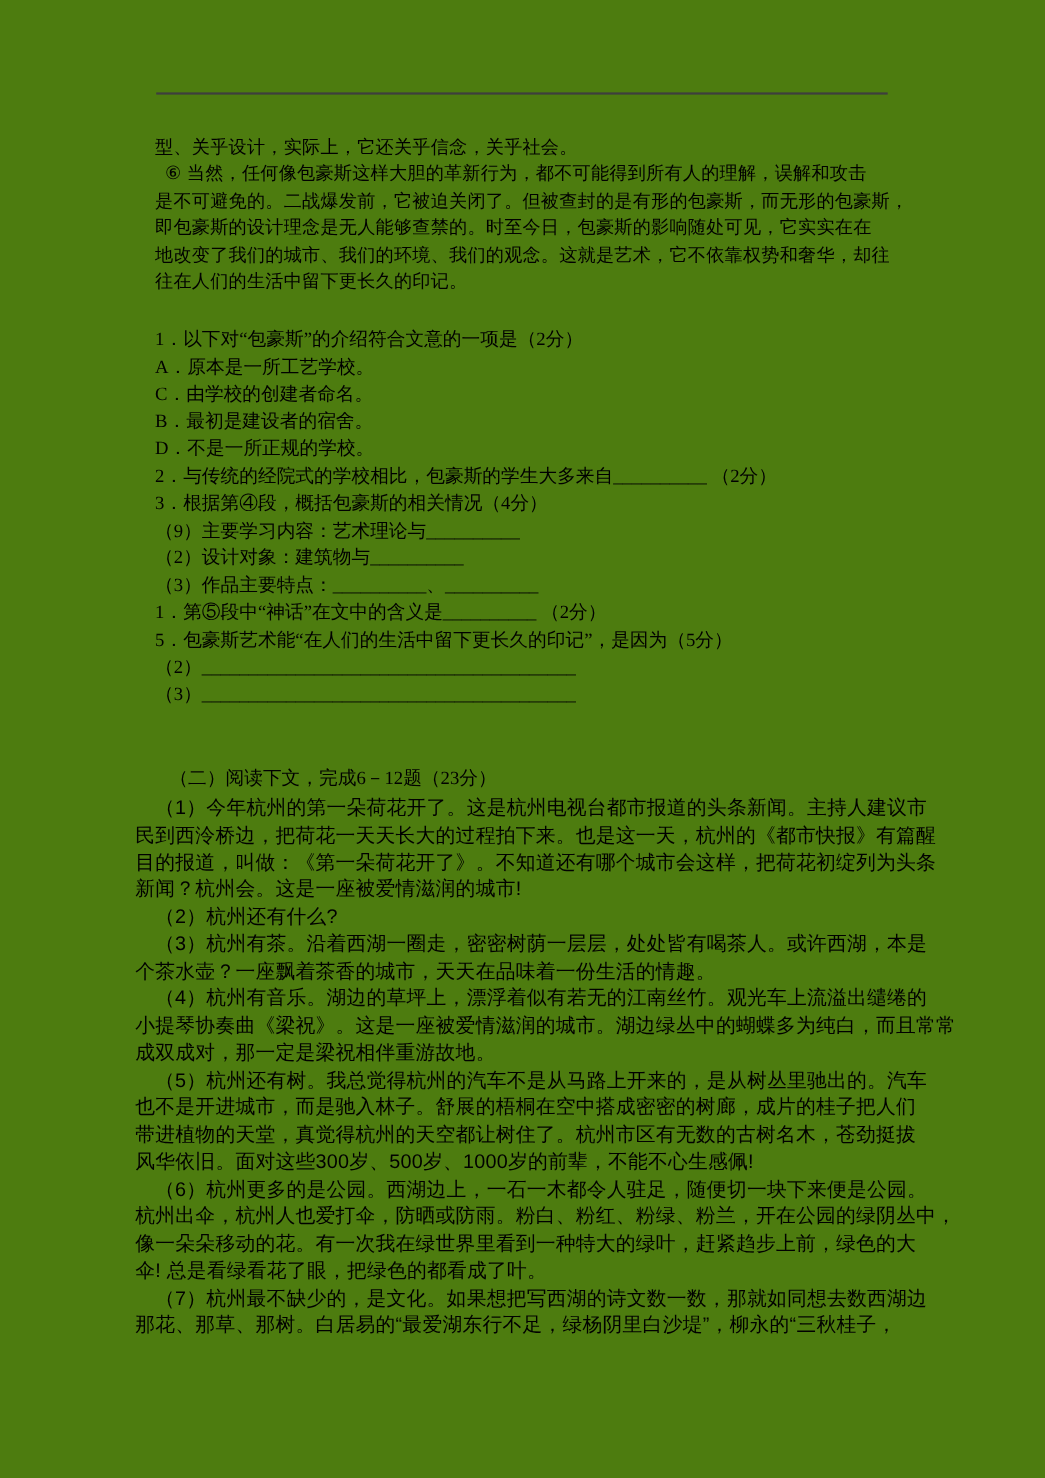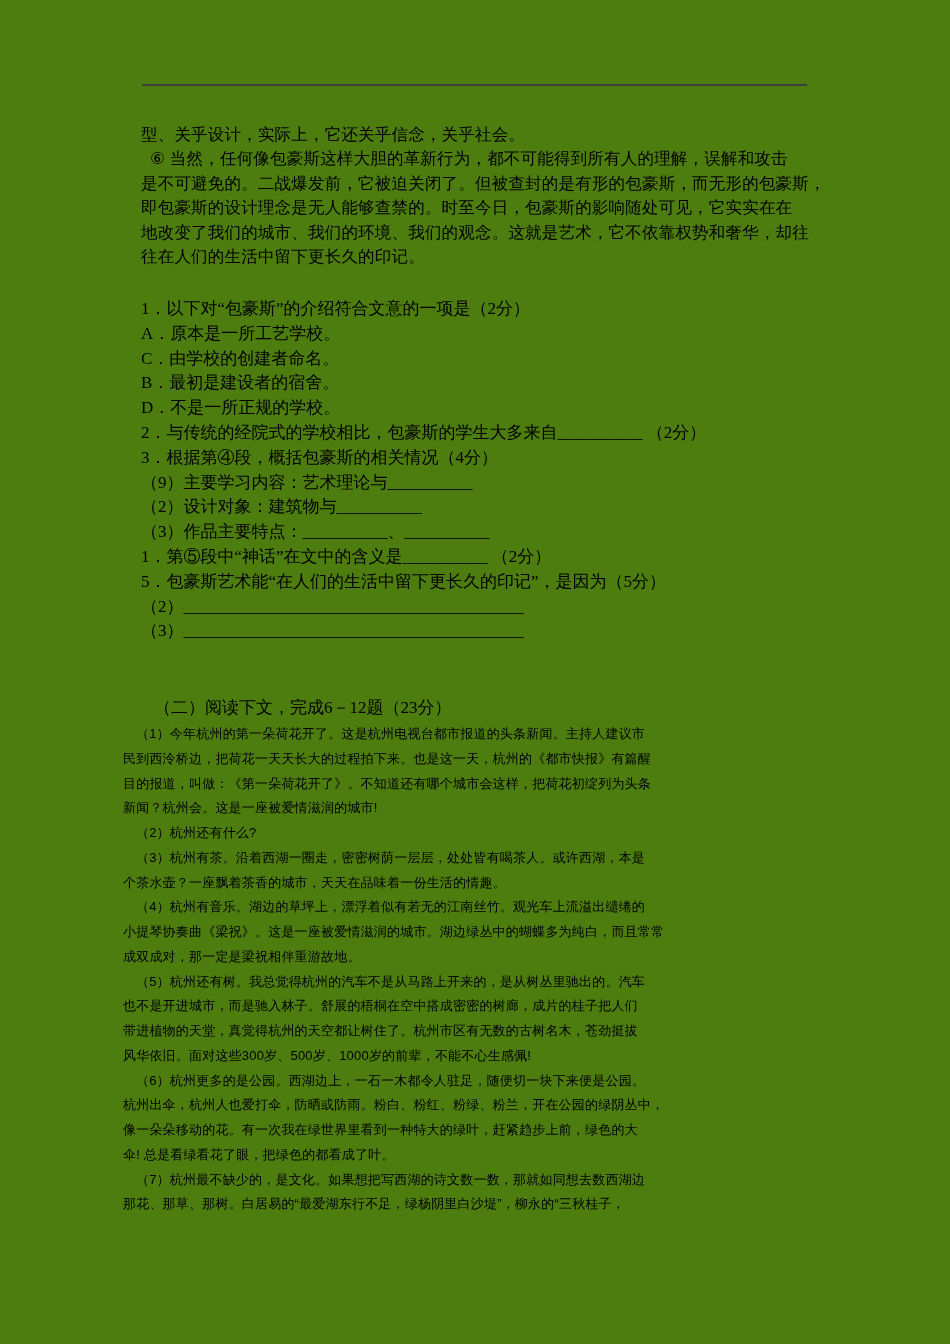--- a/index.html
+++ b/index.html
@@ -34,21 +34,21 @@
     font-size:17px; line-height:24.8px;
   }
   .block-c {
     left:129px; top:696px;
     font-size:17px; line-height:24.8px;
     white-space:nowrap;
     margin-left:25px;
   }
   .block-d {
     left:123px; top:722px;
-    font-size:13px; line-height:24.75px;
+    font-size:18px; line-height:24.75px;
     letter-spacing:0.2px;
   }
   .ind-a { text-indent:0.55em; }
   .ind-d { text-indent:1.0em; }
 </style>
 </head>
 <body>
 
 <div class="page">
 

